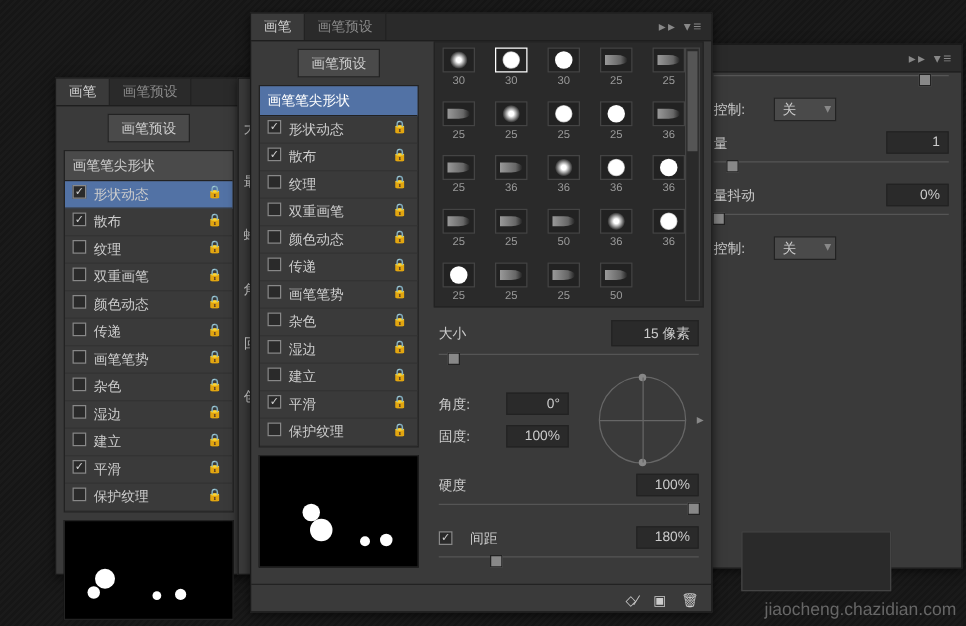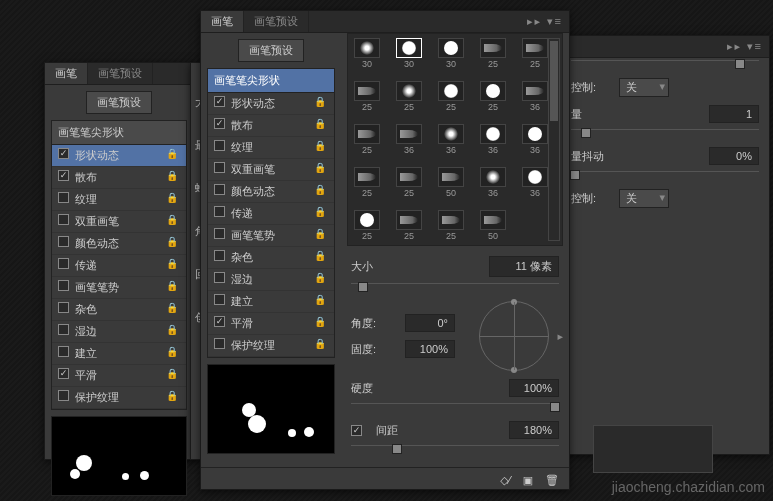--- a/index.html
+++ b/index.html
@@ -407,21 +407,21 @@
             </div>
             <div class="swlbl">50</div>
           </div>
           <div class="scrollbar">
             <div class="thumb"></div>
           </div>
       </div>
       <div class="row">
           <span class="lbl">大小</span>
           <span style="flex:1"></span>
-          <span class="num numw">11 像素</span>
+          <span class="num numw">15 像素</span>
         </div>
       <div class="slider">
           <div class="slhandle" style="left:6%"></div>
         </div>
       <div style="display:flex;align-items:center">
         <div style="flex:1">
           <div class="row">
               <span class="lbl" style="min-width:46px">角度:</span>
               <span class="num">0°</span>
             </div>

